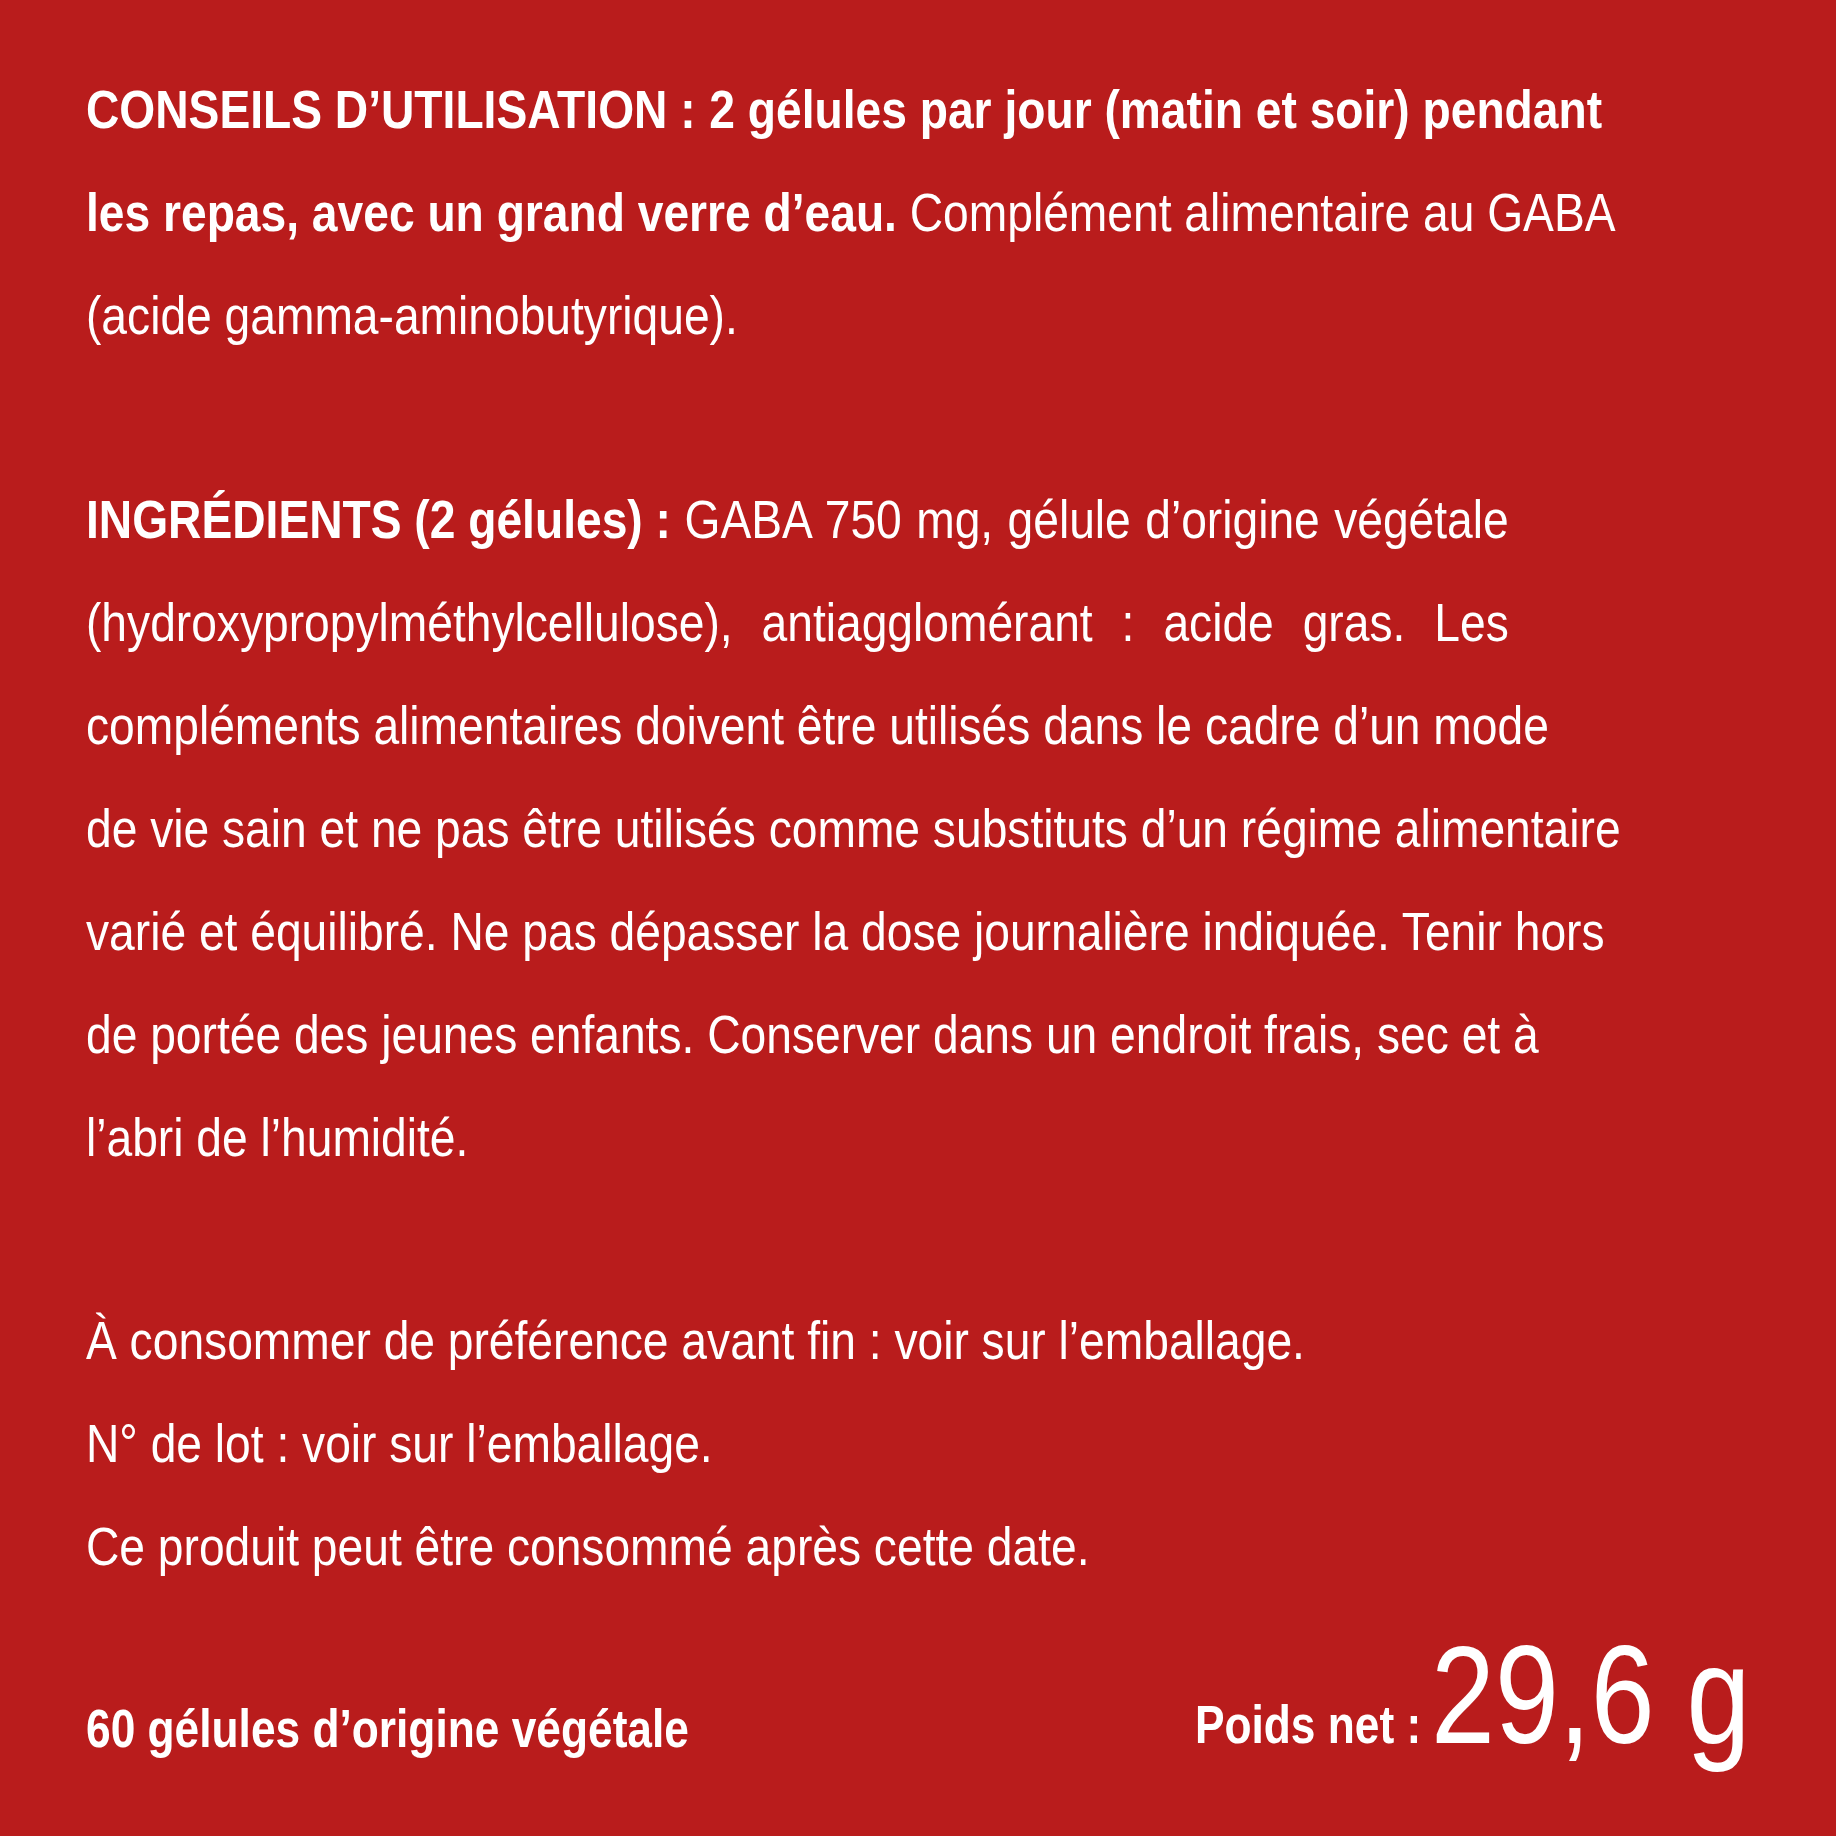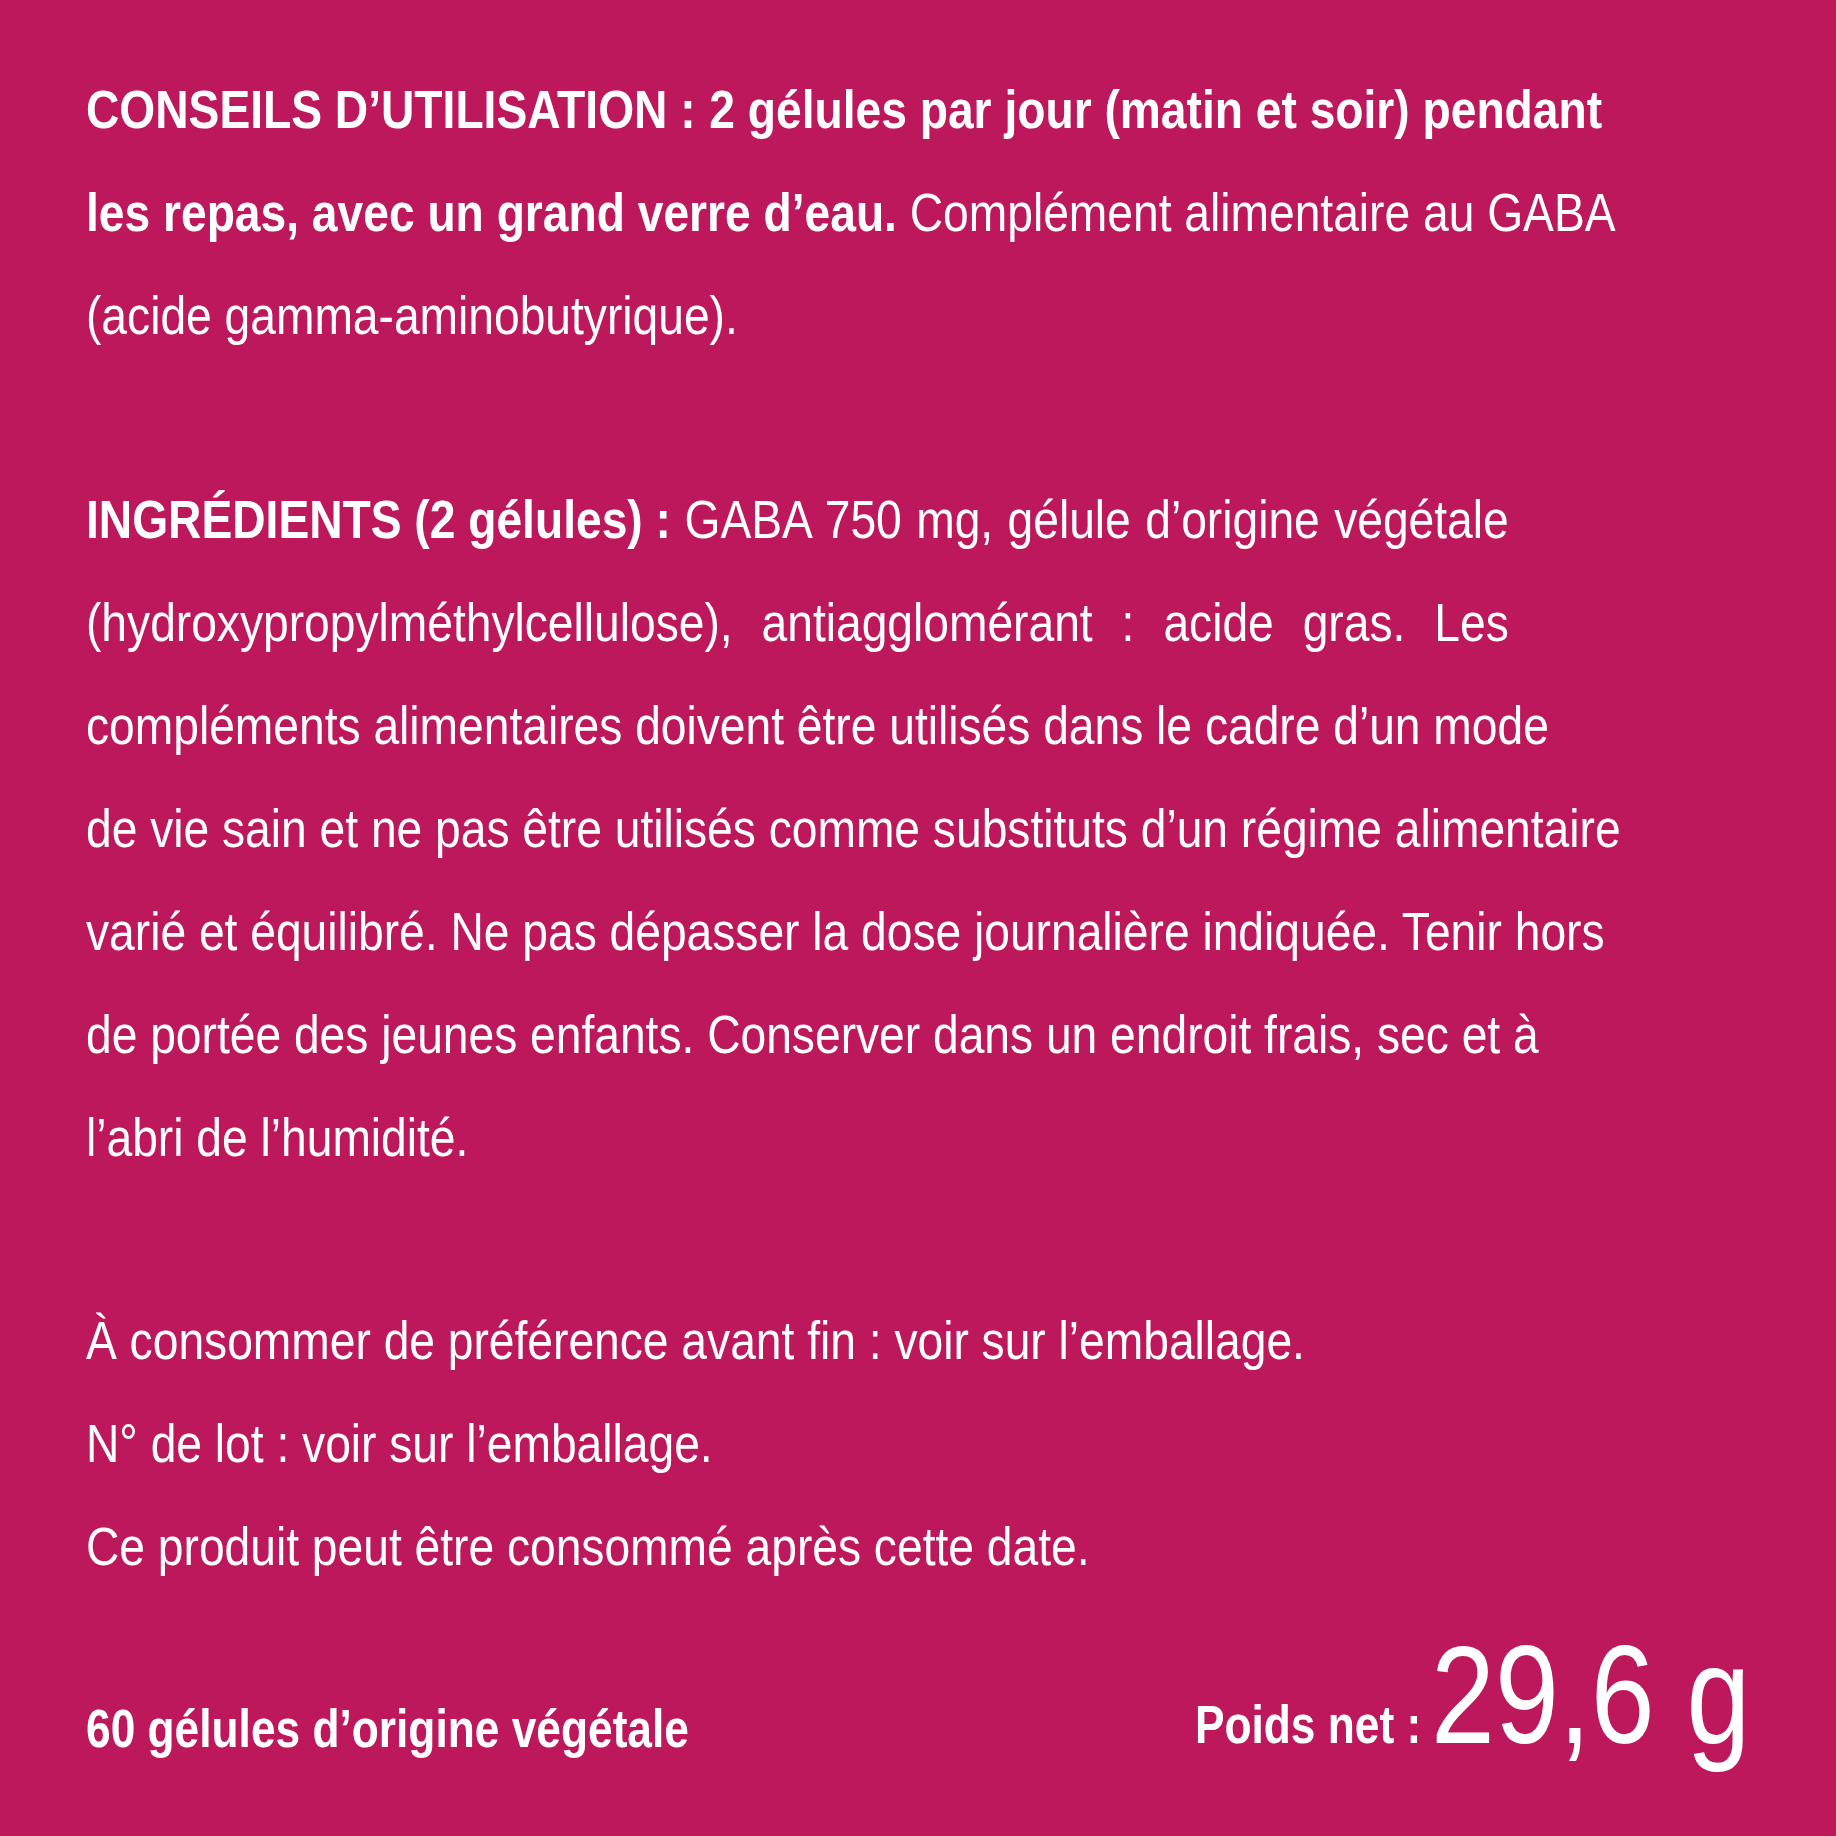--- a/index.html
+++ b/index.html
@@ -8,21 +8,21 @@
       width: 1836px;
       height: 1836px;
       overflow: hidden;
       background: #024b7b;
     }
     .panel {
       position: absolute;
       left: 0; top: 0;
       width: 1836px;
       height: 1836px;
-      background: #be185d;
+      background: #b91c1c;
       color: #ffffff;
       font-family: "Liberation Sans", sans-serif;
     }
     .line {
       position: absolute;
       left: 86px;
       width: 1664px;
       height: 70px;
       font-size: 54px;
       line-height: 70px;

